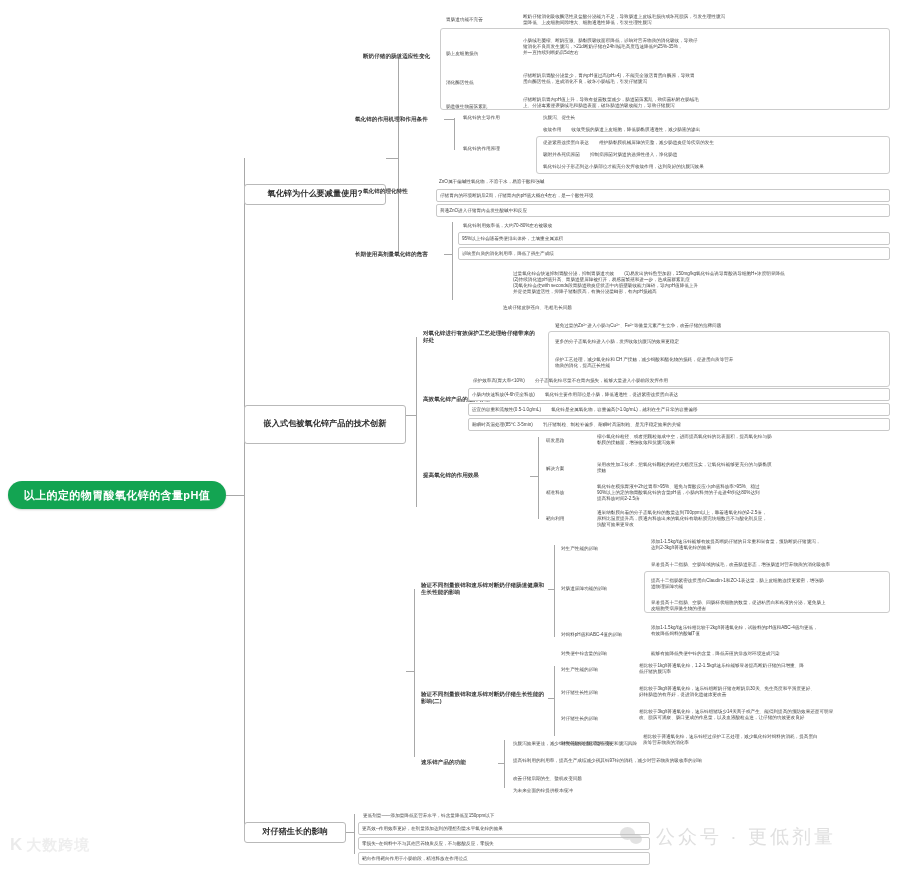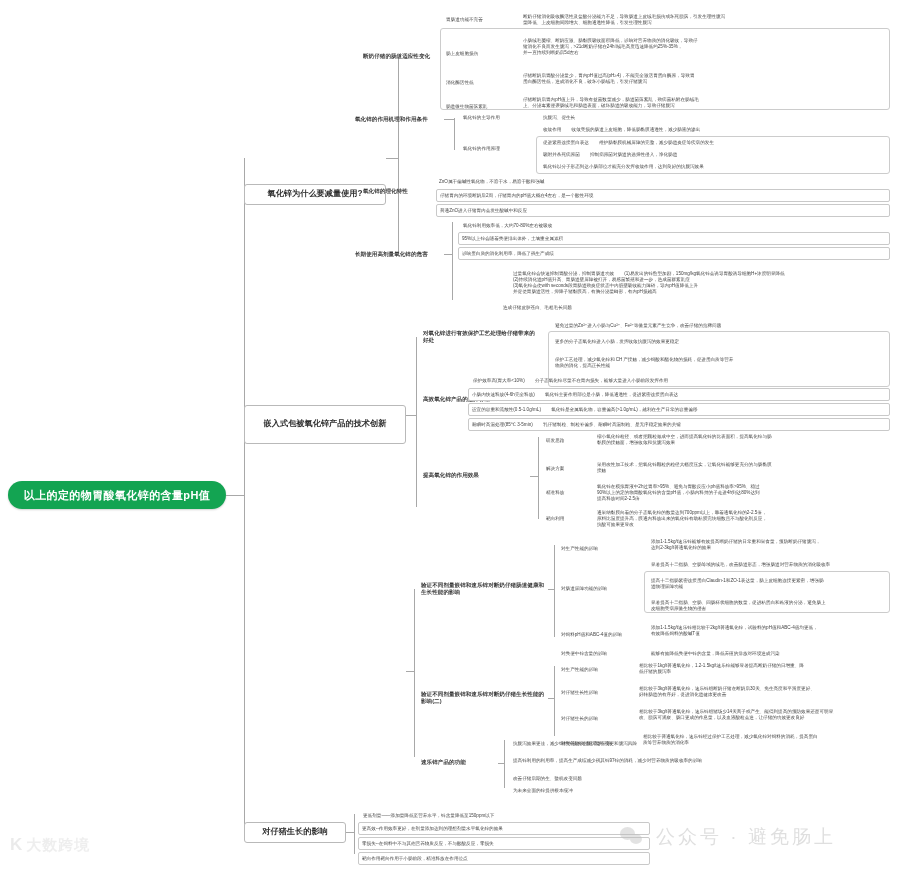--- a/index.html
+++ b/index.html
@@ -261,16 +261,16 @@
   <div id="wm-left">
     <span class="mark">K</span>
     <span class="wtext">大数跨境</span>
   </div>
 
   <div id="wm-right">
     <span class="wechat">
         <i class="b1"></i>
         <i class="b2"></i>
       </span>
-    <span class="wtext">公众号 · 避免肠上</span>
+    <span class="wtext">公众号 · 更低剂量</span>
   </div>
 
 </div>
 
 </body></html>

